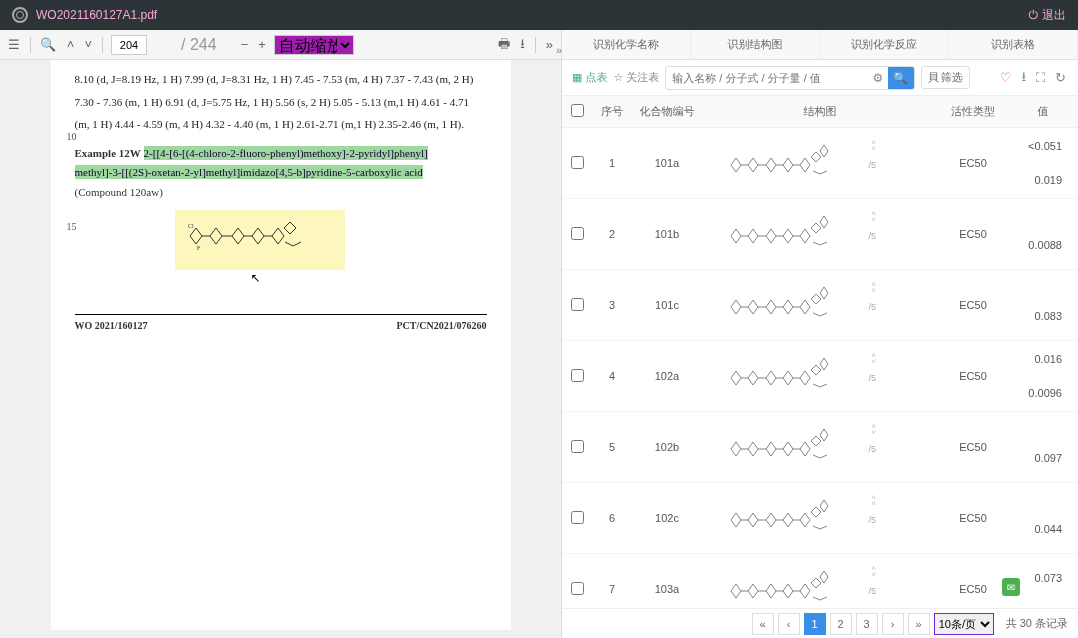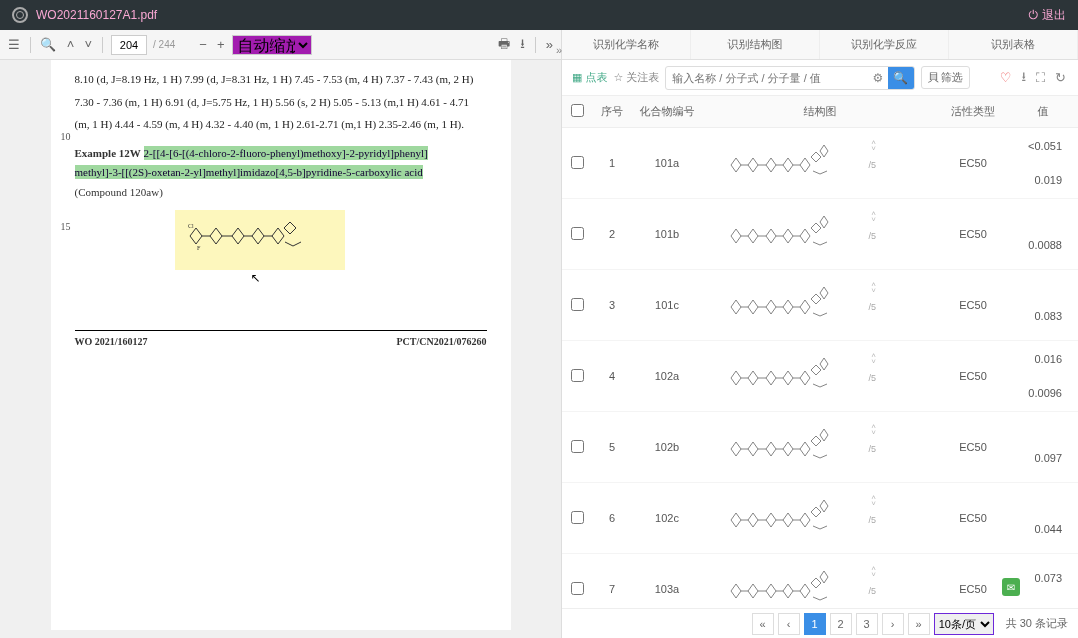--- a/index.html
+++ b/index.html
@@ -9,33 +9,33 @@
 .logo-icon { width: 16px; height: 16px; border: 2px solid #aaa; border-radius: 50%; display:inline-flex; align-items:center; justify-content:center;}
 .logo-icon::before{content:"";width:6px;height:6px;border:1px solid #aaa;border-radius:50%;}
 .titlebar .right { display: flex; align-items: center; gap: 4px; cursor:pointer; }
 .main { display: flex; height: 608px; }
 .left-pane { width: 562px; border-right: 1px solid #ddd; display:flex; flex-direction:column; background:#fafafa;}
 .right-pane { flex: 1; display:flex; flex-direction:column; background:#fff; position:relative;}
 .pdf-toolbar { height: 30px; display:flex; align-items:center; padding:0 6px; gap:6px; border-bottom:1px solid #ddd; background:#f5f5f5;}
 .tb-btn { color:#666; font-size:13px; padding:2px; cursor:pointer; background:none; border:none;}
 .tb-sep{width:1px;height:16px;background:#ccc;margin:0 2px;}
 .page-input{width:36px;height:20px;text-align:center;border:1px solid #ccc;font-size:11px;}
-.page-total{color:#999;font-size:10px;}
+.page-total{color:#999;font-size:16px;margin-left:28px;}
 .zoom-select{height:20px;font-size:16px;border:1px solid #ccc;width:80px;background:#a21caf;}
 .pdf-content{flex:1;overflow:auto;background:#f0f0f0;padding:0;}
 .page-sheet{background:#fff;margin:0 auto;width:460px;min-height:570px;padding:10px 24px;font-family:Georgia,serif;font-size:11px;line-height:1.7;position:relative;}
 .page-sheet .para{margin-bottom:4px;color:#222;}
-.ln{position:absolute;left:10px;color:#555;font-size:10px;}
+.ln{position:absolute;left:16px;color:#555;font-size:10px;}
 .example-line{margin-top:10px;}
 .hl{background:#9fd89f;padding:1px 0;color:#103;}
 .compound{margin-top:2px;margin-bottom:8px;font-family:Liberation Serif, serif;}
 .structure-box{width:170px;height:60px;background:#fdf7bd;margin:6px 0 6px 100px;display:flex;align-items:center;justify-content:center;}
 .mol-svg{width:150px;height:48px;}
 .page-num-center{text-align:center;margin-top:220px;font-size:11px;}
-.footer-line{display:flex;justify-content:space-between;margin-top:60px;font-size:10px;font-weight:bold;border-top:1px solid #000;padding-top:2px;}
+.footer-line{display:flex;justify-content:space-between;margin-top:44px;font-size:10px;font-weight:bold;border-top:1px solid #000;padding-top:2px;}
 .cursor-arrow{position:absolute;left:200px;top:208px;font-size:12px;color:#000;}
 .tabs{height:30px;display:flex;border-bottom:1px solid #e0e0e0;background:#f8f8f8;overflow:hidden;}
 .tab{flex:1;min-width:0;display:flex;align-items:center;justify-content:center;font-size:11px;color:#666;border-right:1px solid #eee;cursor:pointer;white-space:nowrap;padding:0 4px;}
 .tab.active{background:#fff;color:#333;border-bottom:2px solid #fff;}
 .tool-row{height:36px;display:flex;align-items:center;padding:0 10px;gap:6px;border-bottom:1px solid #eee;}
 .view-btn{display:flex;align-items:center;gap:3px;font-size:11px;color:#4a8;cursor:pointer;}
 .view-btn.alt{color:#888;}
 .search-wrap{flex:1;display:flex;align-items:center;border:1px solid #ddd;border-radius:3px;height:24px;overflow:hidden;}
 .search-input{flex:1;border:none;outline:none;padding:0 6px;font-size:11px;}
 .search-icon-btn{width:26px;height:24px;background:#3a8ee6;color:#fff;display:flex;align-items:center;justify-content:center;cursor:pointer;}

